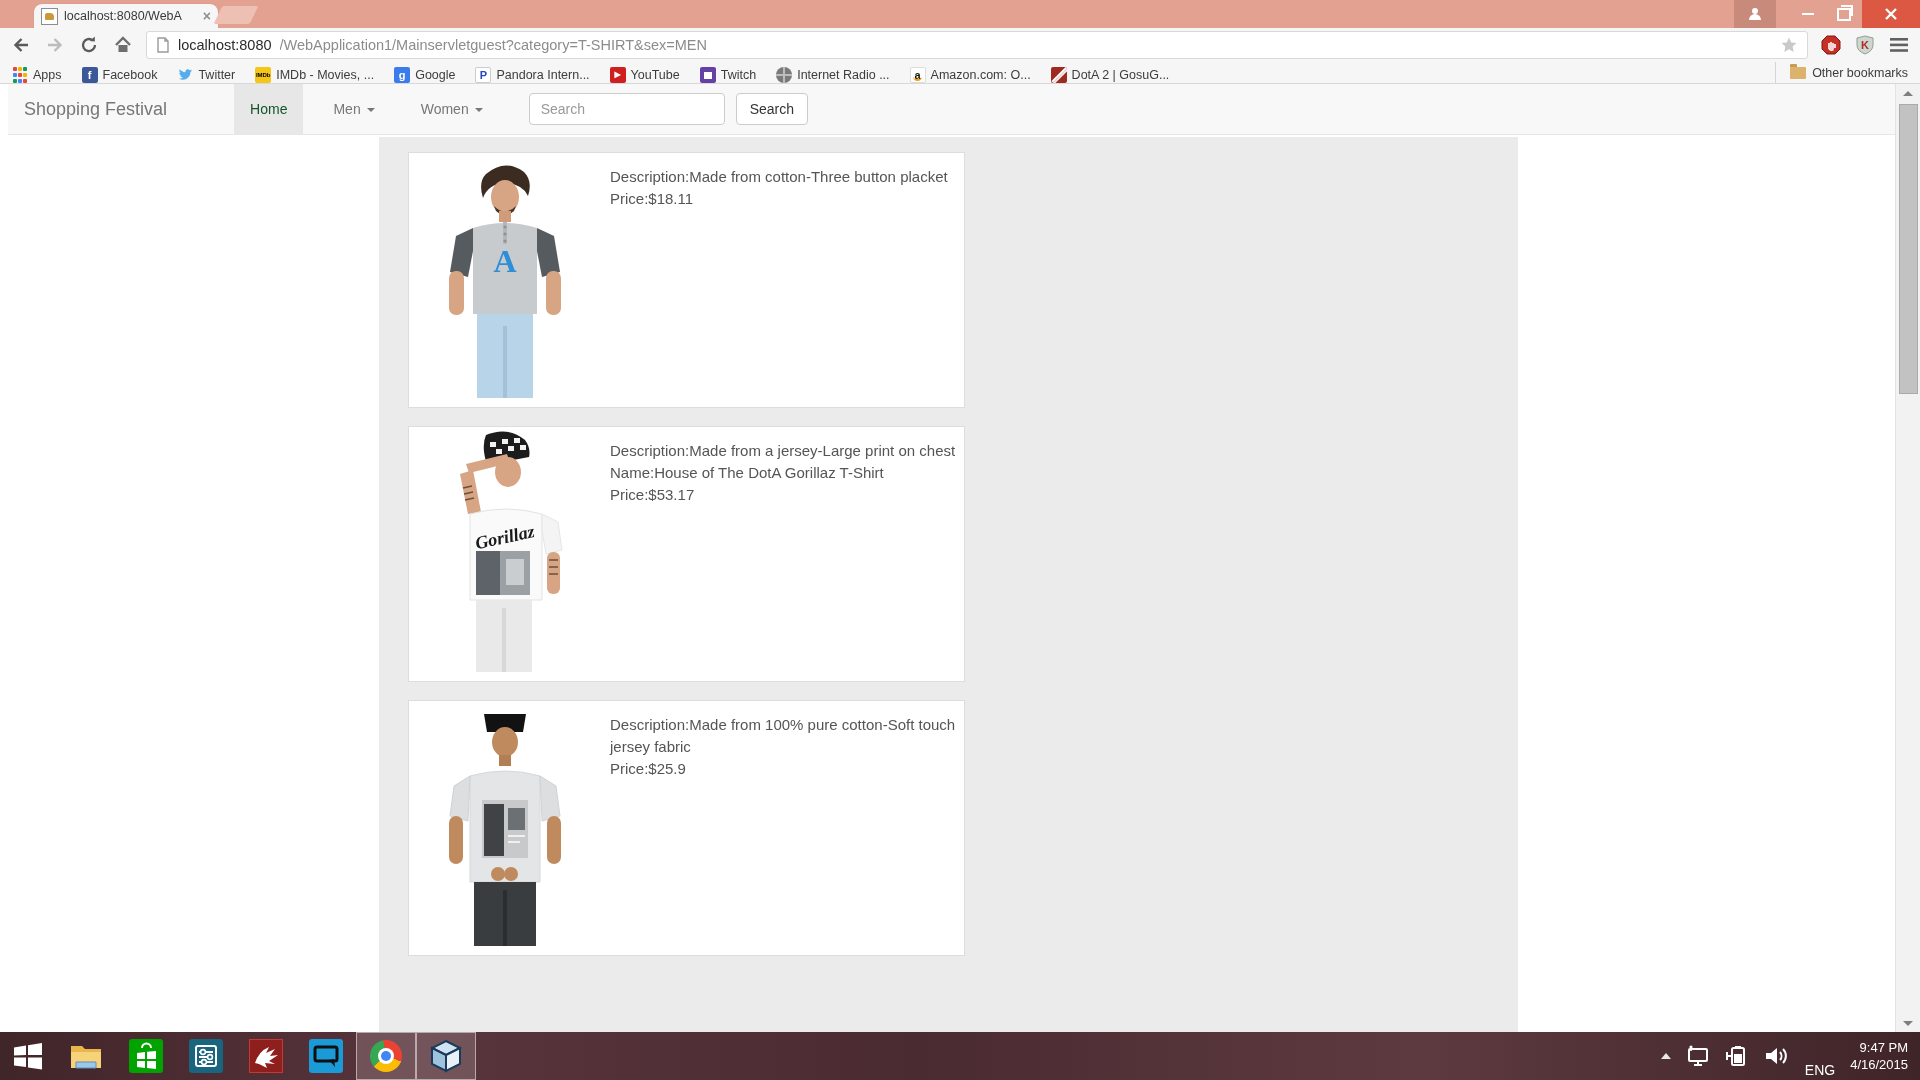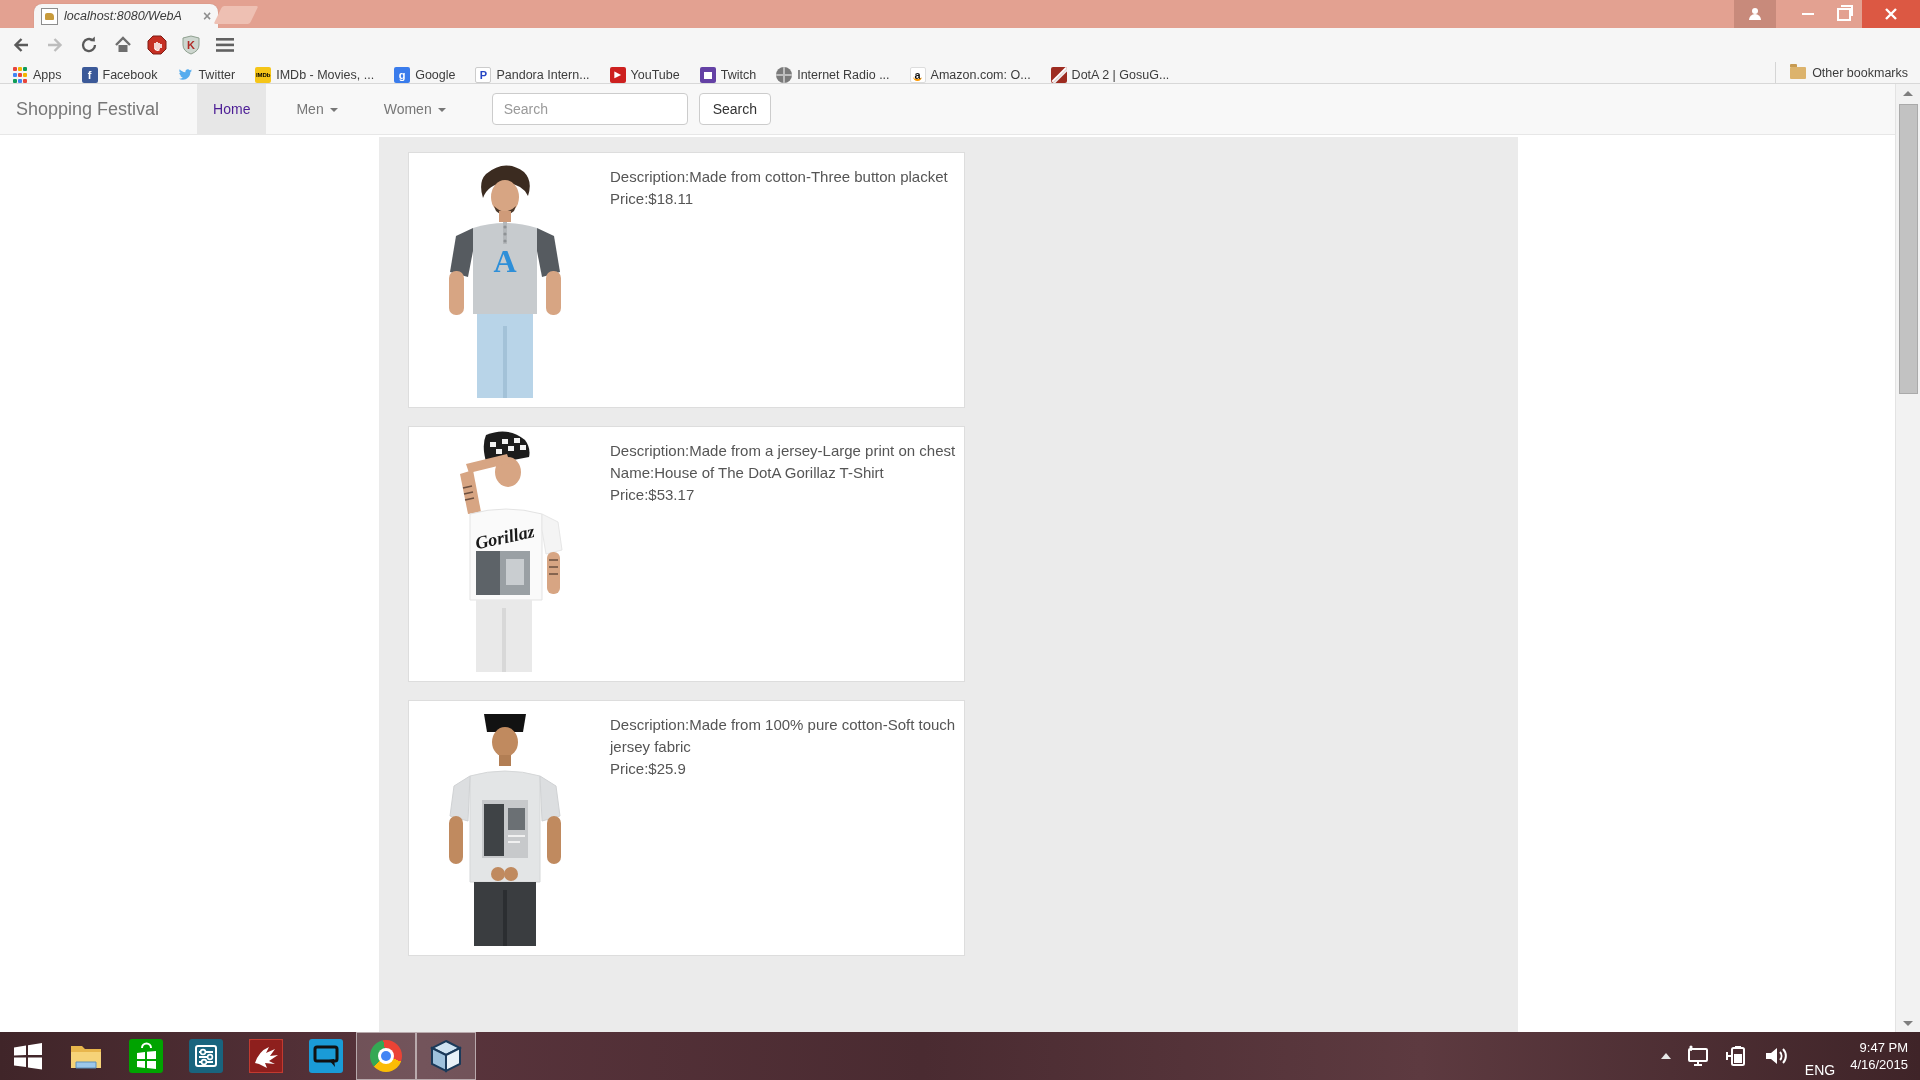--- a/index.html
+++ b/index.html
@@ -1,20 +1,20 @@
 <!DOCTYPE html>
 <html><head>
 <meta charset="utf-8">
 <style>
   html,body{margin:0;padding:0;background:#222;}
   .screen{position:relative;width:1920px;height:1080px;overflow:hidden;
     font-family:"Liberation Sans",sans-serif;background:#fff;}
 
   
-  .titlebar{position:absolute;top:0;left:0;right:0;height:29px;background:#e3a191;font-style:italic;}
+  .titlebar{position:absolute;top:0;left:0;right:0;height:29px;background:#e3a191;}
   .tab{position:absolute;left:34px;top:4px;width:170px;height:24px;background:#f6f6f6;
     border-radius:8px 8px 0 0;display:flex;align-items:center;gap:6px;padding:0 7px;box-shadow:0 0 1px #b97e6e;}
   .tab-favicon{width:15px;height:15px;flex:0 0 auto;background:#fff;border:1px solid #8d8d8d;
     display:flex;align-items:center;justify-content:center;}
   .tab-favicon i{display:block;width:9px;height:7px;background:#c79a3b;border-radius:2px 4px 1px 1px;}
   .tab-title{font-size:12.5px;color:#3a3a3a;white-space:nowrap;overflow:hidden;flex:1;}
   .tab-close{color:#8f8f8f;font-size:14px;line-height:14px;font-weight:bold;}
   .newtab-stub{position:absolute;left:218px;top:6px;width:36px;height:18px;background:#eec0b3;
     transform:skewX(-26deg);border-radius:2px;}
   .win-controls{position:absolute;right:0;top:0;height:28px;display:flex;align-items:stretch;}
@@ -63,25 +63,25 @@
   .bmi-dota{background:#9d2b20;position:relative;overflow:hidden;}
   .bmi-dota::before{content:"";position:absolute;left:-2px;top:6px;width:22px;height:2px;background:#fff;transform:rotate(-45deg);}
   .bmi-dota::after{content:"";position:absolute;left:-2px;top:9px;width:22px;height:2px;background:#eee;transform:rotate(-45deg);}
   .bm-spacer{flex:1;}
   .other-bm{display:flex;align-items:center;gap:6px;border-left:1px solid #d5d5d5;padding-left:14px;height:100%;}
   .folder{width:16px;height:12px;background:#dcb36c;border-radius:1px;position:relative;}
   .folder::before{content:"";position:absolute;top:-3px;left:0;width:7px;height:3px;background:#c79b52;border-radius:1px 1px 0 0;}
 
   
   .viewport{position:absolute;top:84px;left:0;width:1896px;height:948px;background:#fff;}
-  .navbar{position:absolute;top:0;left:0;right:0;height:50px;background:#f8f8f8;
+  .navbar{position:absolute;top:0;left:8px;right:0;height:50px;background:#f8f8f8;
     border-bottom:1px solid #e7e7e7;display:flex;align-items:center;}
   .brand{font-size:18px;color:#777;padding:0 16px;margin-right:22px;}
   .nav-item{height:50px;display:flex;align-items:center;padding:0 16px;color:#777;font-size:14px;}
-  .nav-item.active{background:#e7e7e7;color:#4c1d95;}
+  .nav-item.active{background:#e7e7e7;color:#14532d;margin-left:29px;}
   .nav-item + .nav-item{margin-left:14px;}
   .caret{width:0;height:0;border-top:4px solid #777;border-left:4px solid transparent;
     border-right:4px solid transparent;margin-left:6px;margin-top:2px;}
   .search-form{display:flex;align-items:center;gap:11px;margin-left:30px;}
   .search-input{width:172px;height:30px;border:1px solid #ccc;border-radius:4px;padding:0 11px;
     font-size:14px;color:#555;background:#fff;outline:none;font-family:"Liberation Sans",sans-serif;}
   .search-input::placeholder{color:#999;}
   .search-btn{height:32px;padding:0 13px;background:#fff;border:1px solid #ccc;border-radius:4px;
     font-size:14px;color:#333;font-family:"Liberation Sans",sans-serif;}
 
@@ -166,20 +166,31 @@
         <path d="M16 10 a6 6 0 1 1 -2.2 -4.6" stroke="#5a5a5a" stroke-width="2.3" fill="none"></path>
         <path d="M15.8 1.5 L15.8 6.5 L10.8 6 Z" fill="#5a5a5a"></path>
       </svg>
     </span>
     <span class="tool-ico">
       <svg width="20" height="20">
         <path d="M3 10 L10 3 L17 10" stroke="#6e6e6e" stroke-width="2.4" fill="none"></path>
         <rect x="5.5" y="10" width="9" height="7" fill="#6e6e6e"></rect>
       </svg>
     </span>
+    <div class="omnibox">
+      <svg width="14" height="16">
+        <path d="M2 1 H9 L12 4 V15 H2 Z" fill="#fff" stroke="#9a9a9a" stroke-width="1.4"></path>
+        <path d="M9 1 V4 H12" fill="none" stroke="#9a9a9a" stroke-width="1.4"></path>
+      </svg>
+      <span class="url-host">localhost:8080</span>
+        <span class="url-path">/WebApplication1/Mainservletguest?category=T-SHIRT&amp;sex=MEN</span>
+      <svg width="18" height="18">
+        <path d="M9 1.5 L11.2 6.4 L16.5 7 L12.6 10.6 L13.7 15.9 L9 13.2 L4.3 15.9 L5.4 10.6 L1.5 7 L6.8 6.4 Z" fill="#c9c9c9"></path>
+      </svg>
+    </div>
     <span class="tool-ico">
       <svg width="20" height="20">
         <polygon points="6,1 14,1 19,6 19,14 14,19 6,19 1,14 1,6" fill="#c62f23" stroke="#7e1d15" stroke-width="1"></polygon>
         <path d="M8 14 V8 M10 14 V7 M12 14 V8 M14 13 V9 M8 14 Q10 16 12.5 14.5" stroke="#fff" stroke-width="1.6" fill="none"></path>
       </svg>
     </span>
     <span class="tool-ico">
       <svg width="18" height="20">
         <path d="M9 1 L17 3 V10 Q17 16 9 19 Q1 16 1 10 V3 Z" fill="#cdd6cf" stroke="#8fa08f" stroke-width="1"></path>
         <text x="9" y="14" text-anchor="middle" font-size="11" font-weight="bold" fill="#b02a26" font-family="Liberation Sans, sans-serif">K</text>

